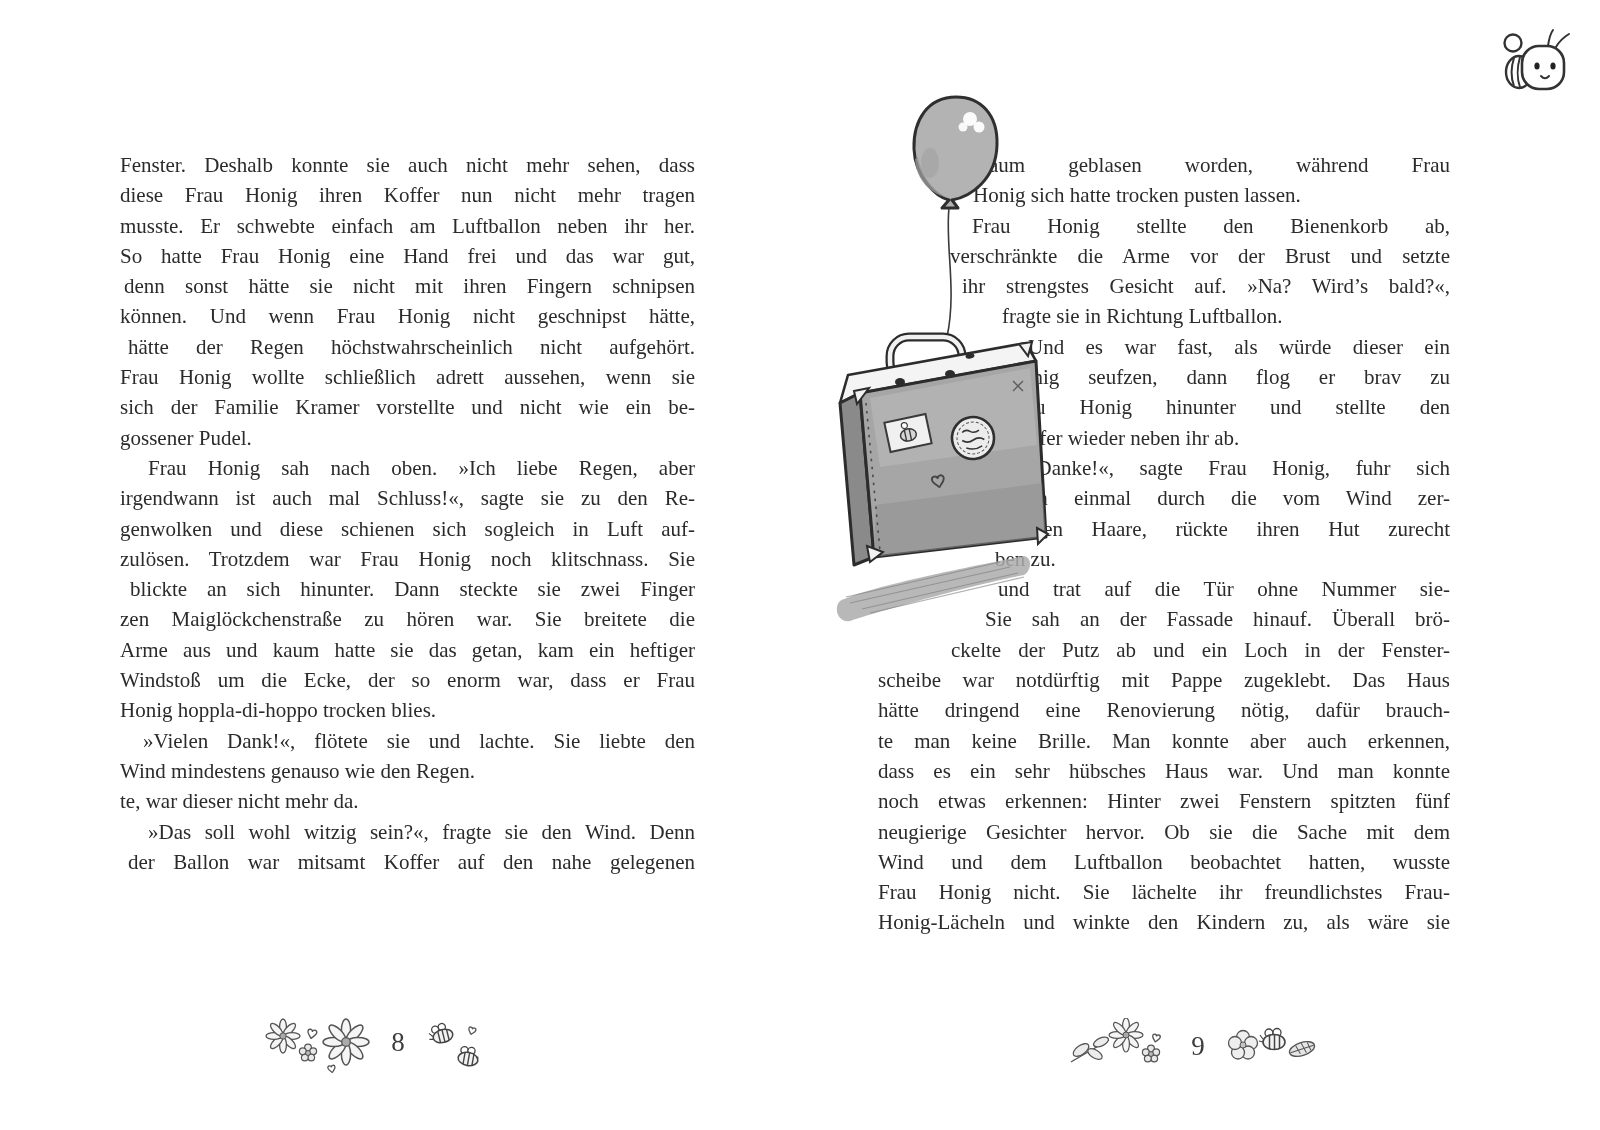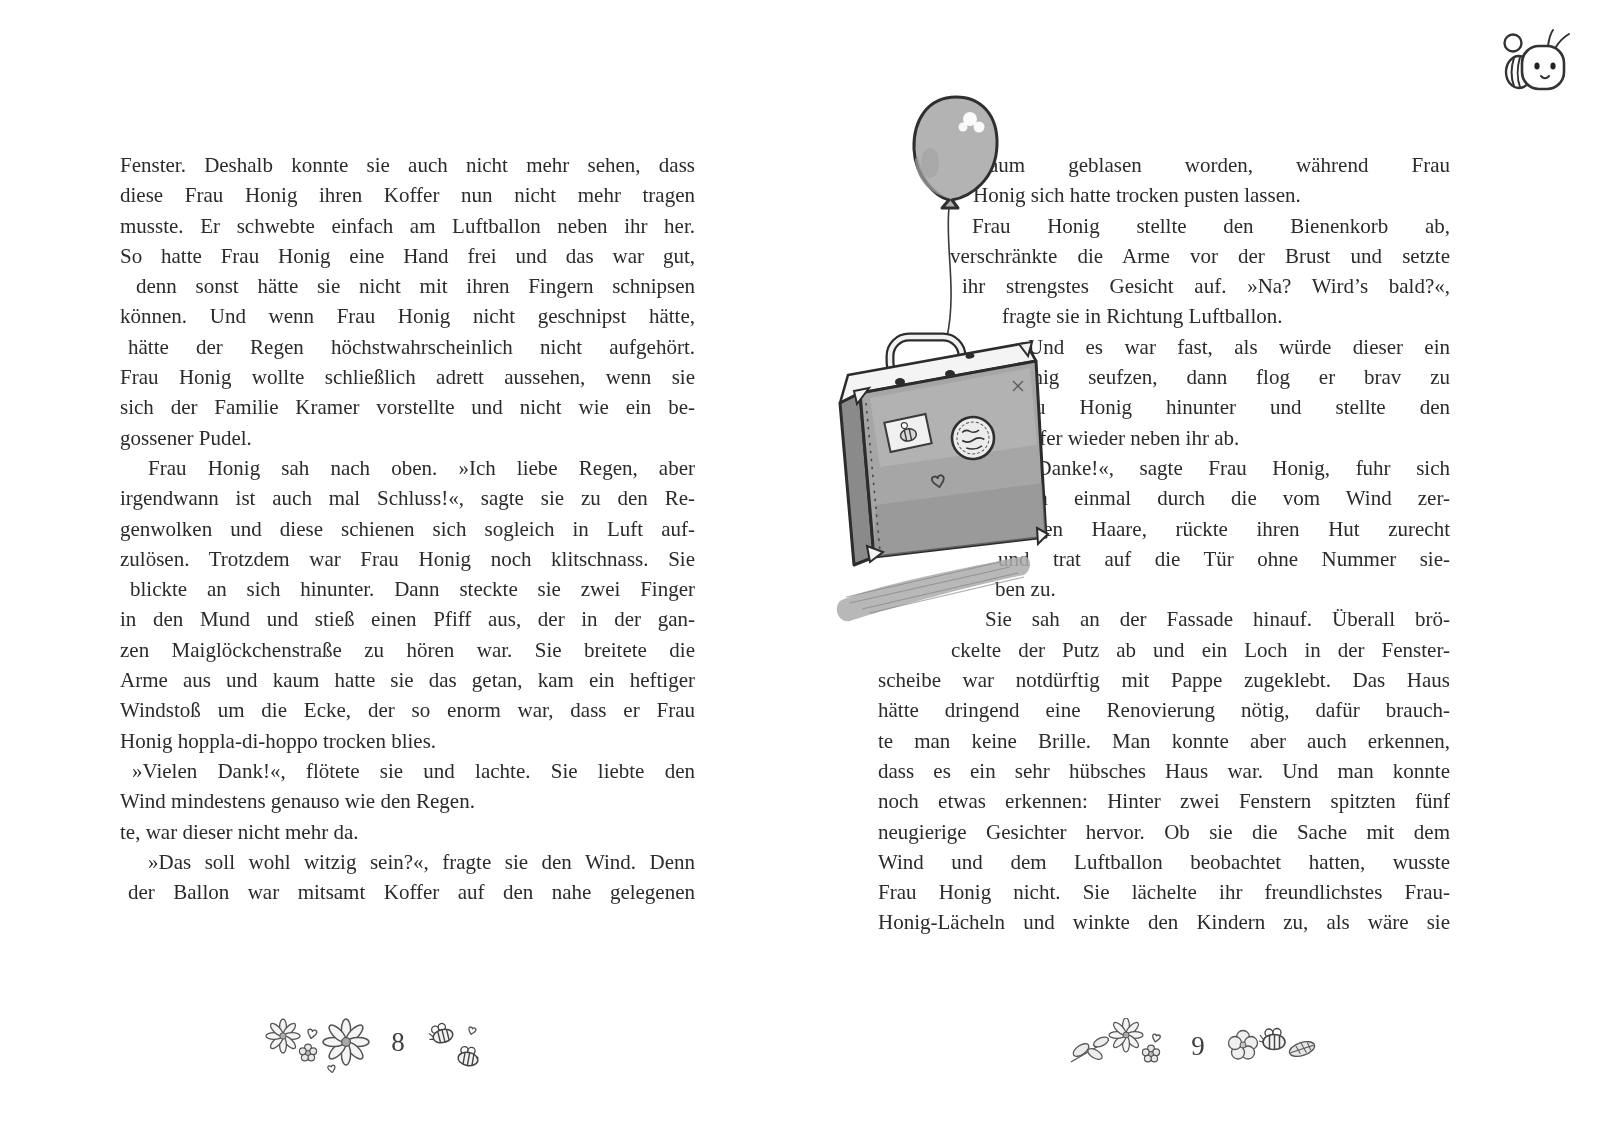--- a/index.html
+++ b/index.html
@@ -25,59 +25,58 @@
 </head>
 <body>
 
 <div id="screen">
 
   <div id="left-col" class="page-col">
       <div class="line" style="margin-left: 0px;">Fenster. Deshalb konnte sie auch nicht mehr sehen, dass</div>
       <div class="line" style="margin-left: 0px;">diese Frau Honig ihren Koffer nun nicht mehr tragen</div>
       <div class="line" style="margin-left: 0px;">musste. Er schwebte einfach am Luftballon neben ihr her.</div>
       <div class="line" style="margin-left: 0px;">So hatte Frau Honig eine Hand frei und das war gut,</div>
-      <div class="line" style="margin-left: 16px;">denn sonst hätte sie nicht mit ihren Fingern schnipsen</div>
+      <div class="line" style="margin-left: 4px;">denn sonst hätte sie nicht mit ihren Fingern schnipsen</div>
       <div class="line" style="margin-left: 0px;">können. Und wenn Frau Honig nicht geschnipst hätte,</div>
       <div class="line" style="margin-left: 8px;">hätte der Regen höchstwahrscheinlich nicht aufgehört.</div>
       <div class="line" style="margin-left: 0px;">Frau Honig wollte schließlich adrett aussehen, wenn sie</div>
       <div class="line" style="margin-left: 0px;">sich der Familie Kramer vorstellte und nicht wie ein be-</div>
       <div class="line last" style="margin-left: 0px;">gossener Pudel.</div>
       <div class="line" style="margin-left: 28px;">Frau Honig sah nach oben. »Ich liebe Regen, aber</div>
       <div class="line" style="margin-left: 0px;">irgendwann ist auch mal Schluss!«, sagte sie zu den Re-</div>
       <div class="line" style="margin-left: 0px;">genwolken und diese schienen sich sogleich in Luft auf-</div>
       <div class="line" style="margin-left: 0px;">zulösen. Trotzdem war Frau Honig noch klitschnass. Sie</div>
       <div class="line" style="margin-left: 10px;">blickte an sich hinunter. Dann steckte sie zwei Finger</div>
-      <div class="line" style="margin-left: 0px;">in den Mund und stieß einen Pfiff aus, der in der gan-</div>
       <div class="line" style="margin-left: 0px;">zen Maiglöckchenstraße zu hören war. Sie breitete die</div>
       <div class="line" style="margin-left: 0px;">Arme aus und kaum hatte sie das getan, kam ein heftiger</div>
       <div class="line" style="margin-left: 0px;">Windstoß um die Ecke, der so enorm war, dass er Frau</div>
       <div class="line last" style="margin-left: 0px;">Honig hoppla-di-hoppo trocken blies.</div>
-      <div class="line" style="margin-left: 12px;">»Vielen Dank!«, flötete sie und lachte. Sie liebte den</div>
+      <div class="line" style="margin-left: 23px;">»Vielen Dank!«, flötete sie und lachte. Sie liebte den</div>
       <div class="line last" style="margin-left: 0px;">Wind mindestens genauso wie den Regen.</div>
       <div class="line last" style="margin-left: 0px;">te, war dieser nicht mehr da.</div>
       <div class="line" style="margin-left: 28px;">»Das soll wohl witzig sein?«, fragte sie den Wind. Denn</div>
       <div class="line" style="margin-left: 8px;">der Ballon war mitsamt Koffer auf den nahe gelegenen</div>
     </div>
 
   <div id="right-col" class="page-col">
       <div class="line" style="margin-left: 97px;">Baum geblasen worden, während Frau</div>
       <div class="line last" style="margin-left: 95px;">Honig sich hatte trocken pusten lassen.</div>
       <div class="line" style="margin-left: 94px;">Frau Honig stellte den Bienenkorb ab,</div>
       <div class="line" style="margin-left: 72px;">verschränkte die Arme vor der Brust und setzte</div>
       <div class="line" style="margin-left: 84px;">ihr strengstes Gesicht auf. »Na? Wird’s bald?«,</div>
       <div class="line last" style="margin-left: 124px;">fragte sie in Richtung Luftballon.</div>
       <div class="line" style="margin-left: 150px;">Und es war fast, als würde dieser ein</div>
       <div class="line" style="margin-left: 130px;">wenig seufzen, dann flog er brav zu</div>
       <div class="line" style="margin-left: 129px;">Frau Honig hinunter und stellte den</div>
       <div class="line last" style="margin-left: 129px;">Koffer wieder neben ihr ab.</div>
       <div class="line" style="margin-left: 148px;">»Danke!«, sagte Frau Honig, fuhr sich</div>
       <div class="line" style="margin-left: 129px;">noch einmal durch die vom Wind zer-</div>
       <div class="line" style="margin-left: 122px;">zausten Haare, rückte ihren Hut zurecht</div>
+      <div class="line last" style="margin-left: 117px;">ben zu.</div>
       <div class="line" style="margin-left: 120px;">und trat auf die Tür ohne Nummer sie-</div>
-      <div class="line last" style="margin-left: 117px;">ben zu.</div>
       <div class="line" style="margin-left: 107px;">Sie sah an der Fassade hinauf. Überall brö-</div>
       <div class="line" style="margin-left: 73px;">ckelte der Putz ab und ein Loch in der Fenster-</div>
       <div class="line" style="margin-left: 0px;">scheibe war notdürftig mit Pappe zugeklebt. Das Haus</div>
       <div class="line" style="margin-left: 0px;">hätte dringend eine Renovierung nötig, dafür brauch-</div>
       <div class="line" style="margin-left: 0px;">te man keine Brille. Man konnte aber auch erkennen,</div>
       <div class="line" style="margin-left: 0px;">dass es ein sehr hübsches Haus war. Und man konnte</div>
       <div class="line" style="margin-left: 0px;">noch etwas erkennen: Hinter zwei Fenstern spitzten fünf</div>
       <div class="line" style="margin-left: 0px;">neugierige Gesichter hervor. Ob sie die Sache mit dem</div>
       <div class="line" style="margin-left: 0px;">Wind und dem Luftballon beobachtet hatten, wusste</div>
       <div class="line" style="margin-left: 0px;">Frau Honig nicht. Sie lächelte ihr freundlichstes Frau-</div>

